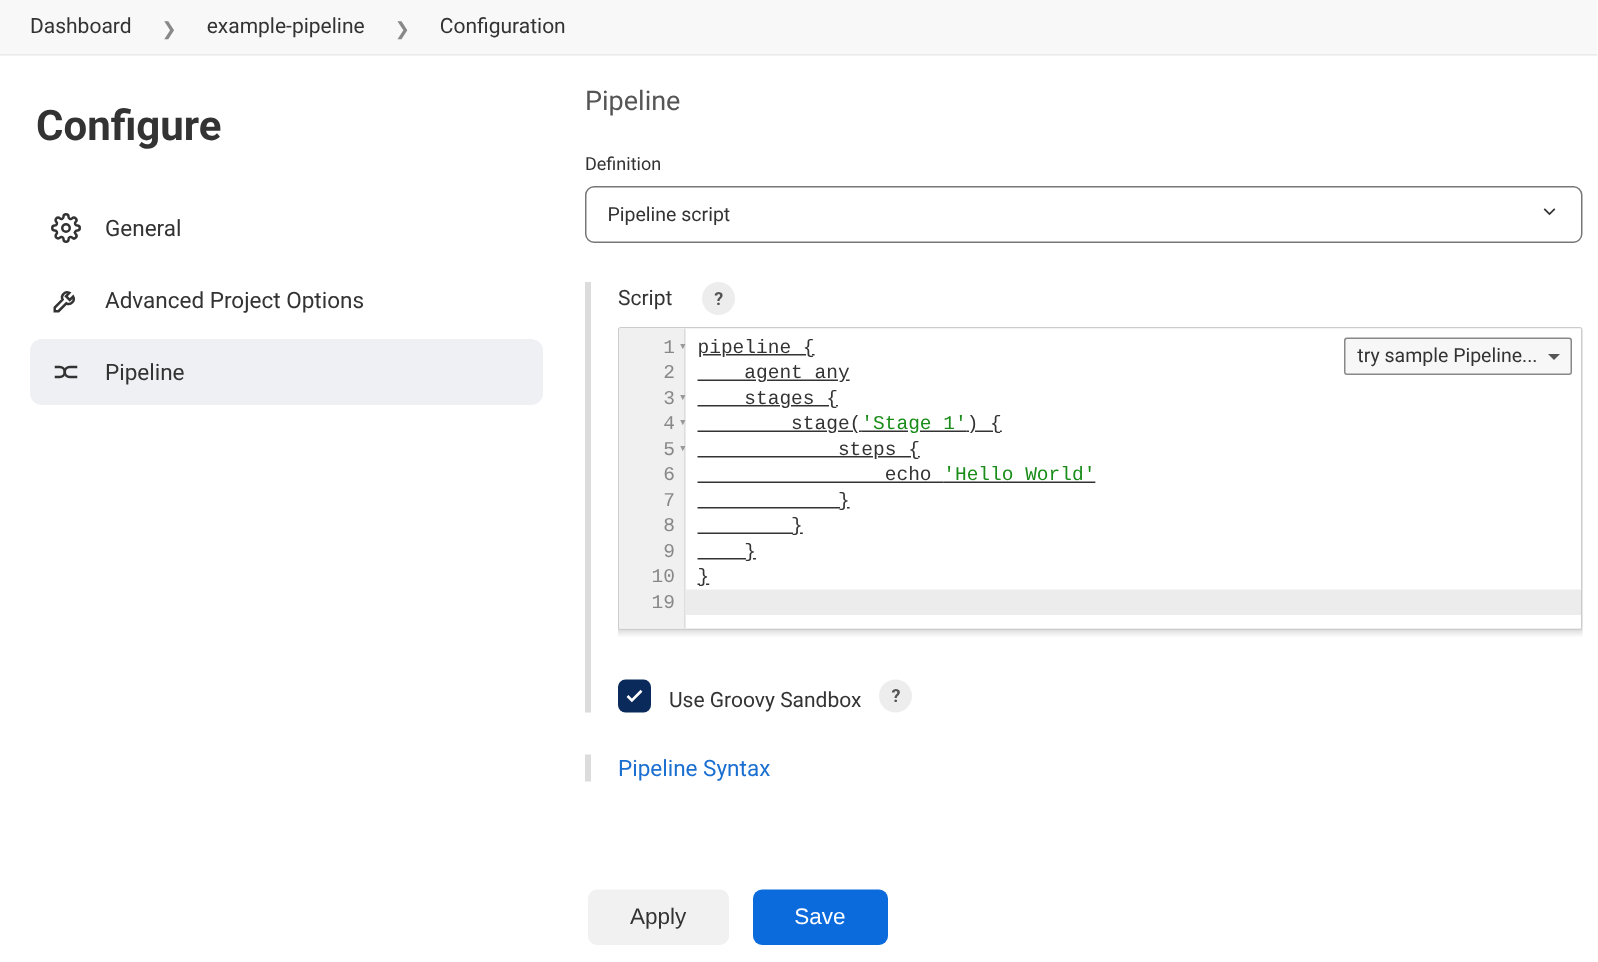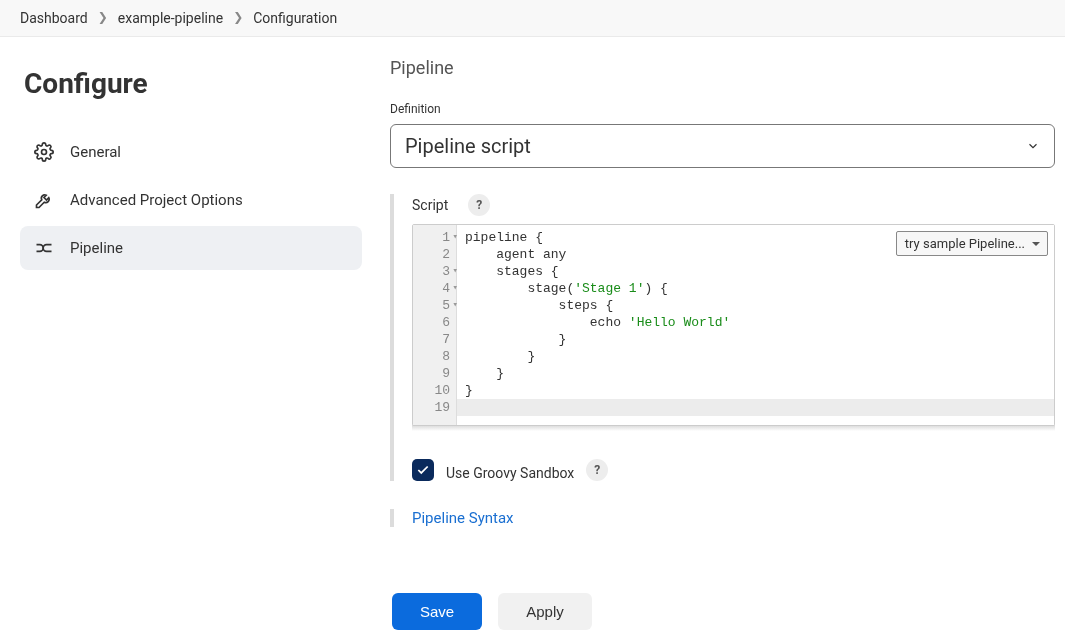--- a/index.html
+++ b/index.html
@@ -10,26 +10,26 @@
       background: #fff;
       width: 1065px;
       height: 641px;
       overflow: hidden;
       position: relative;
     }
 
     
     .breadcrumb {
       display: flex;
-      align-items: flex-start;
+      align-items: flex-end;
       padding: 10px 20px;
       background: #f8f8f8;
       border-bottom: 1px solid #eaeaea;
       font-size: 14px;
-      gap: 10px;
+      gap: 20px;
     }
     .breadcrumb-item { color: #333; cursor: pointer; }
     .breadcrumb-sep { color: #888; font-size: 12px; }
 
     .content {
       display: flex;
       height: calc(100% - 42px - 60px);
     }
 
     
@@ -80,21 +80,21 @@
     .select-wrap {
       position: relative;
       border: 1px solid #777;
       border-radius: 6px;
       padding: 9px 14px;
       display: flex;
       justify-content: space-between;
       align-items: center;
       margin-bottom: 26px;
       cursor: pointer;
-      font-size: 20px;
+      font-size: 13px;
     }
 
     .script-block {
       border-left: 4px solid #dcdcdc;
       padding-left: 18px;
     }
     .script-label-row {
       display: flex;
       align-items: center;
       gap: 20px;
@@ -143,20 +143,21 @@
       position: absolute;
       right: -8px;
       font-size: 9px;
       color: #999;
     }
     .code {
       padding: 4px 8px;
       white-space: pre;
       position: relative;
       flex: 1;
+      text-decoration: underline;
     }
     .code-line { height: 17px; }
     .code-line.current { background: #ececec; margin-left:-8px; padding-left:8px; margin-right:-8px;}
     .tok-str { color: #198c19; }
     .editor-shadow {
       height: 6px;
       background: linear-gradient(#d8d8d8, transparent);
       margin-top: -1px;
     }
 
@@ -323,15 +324,15 @@
         <span>Use Groovy Sandbox</span>
         <span class="help-badge">?</span>
       </div>
     </div>
 
     <a class="link">Pipeline Syntax</a>
   </div>
 </div>
 
 <div class="footer">
+  <button class="btn btn-secondary">Apply</button>
   <button class="btn btn-primary">Save</button>
-  <button class="btn btn-secondary">Apply</button>
 </div>
 
 </body></html>

